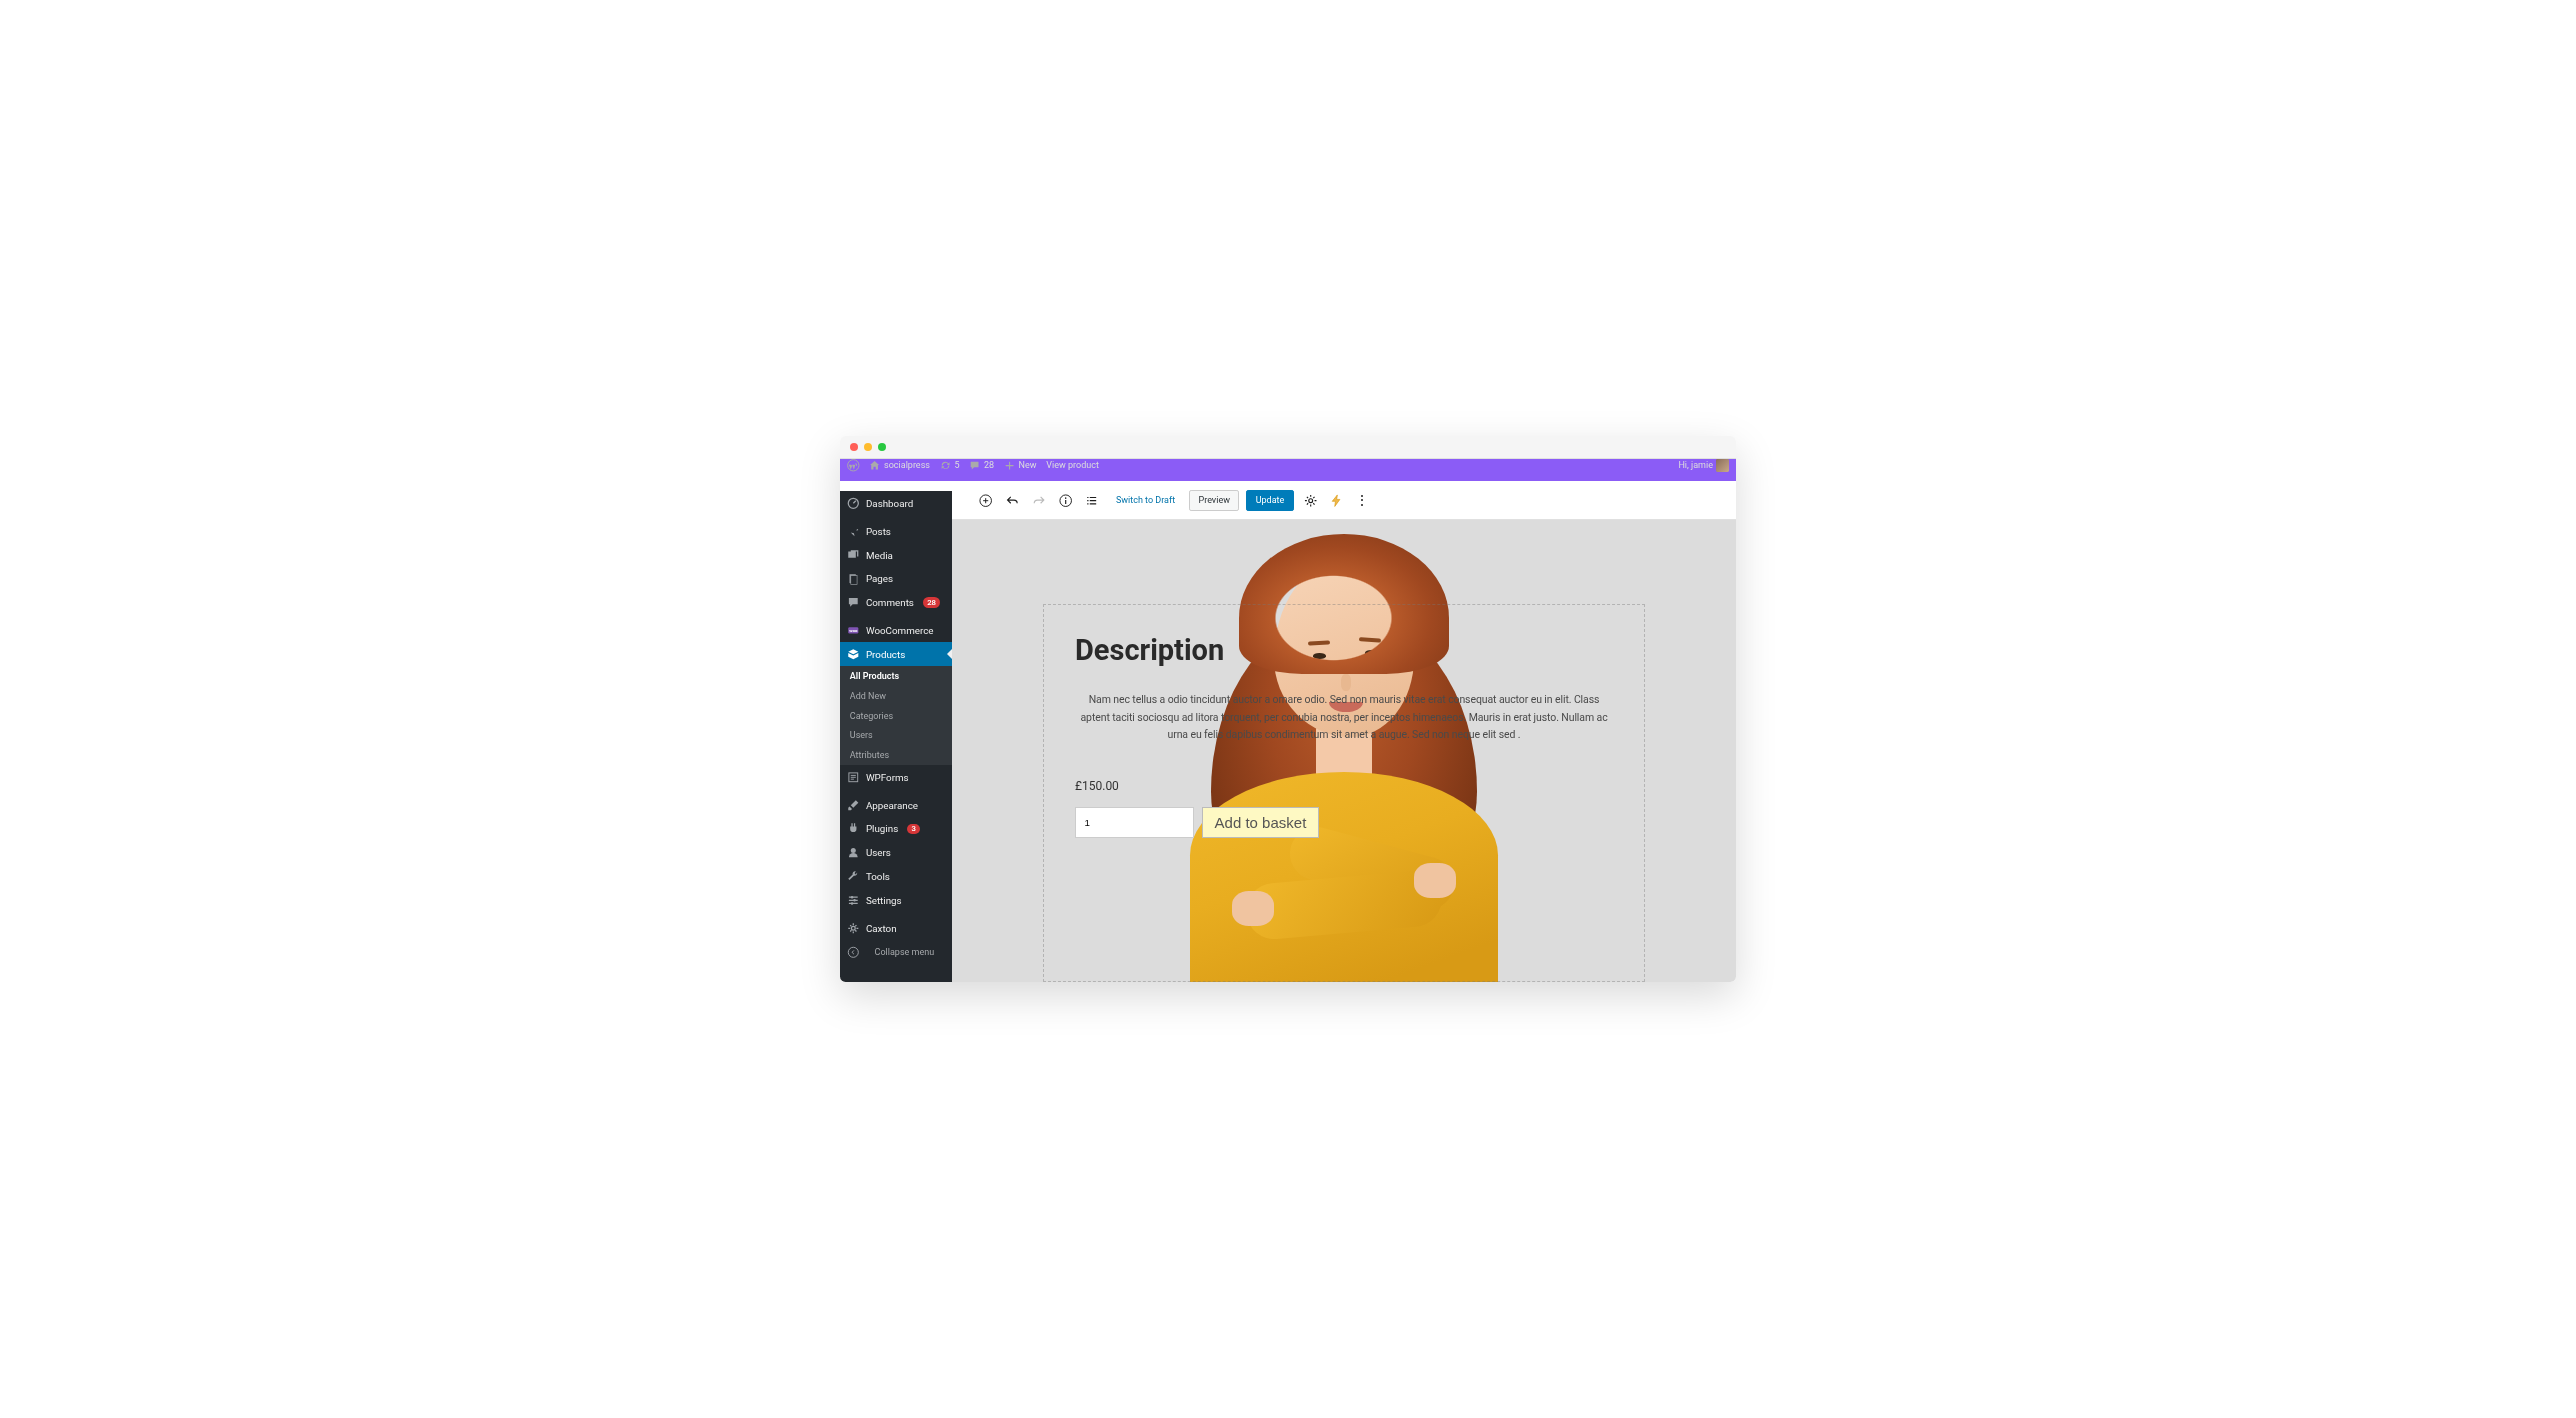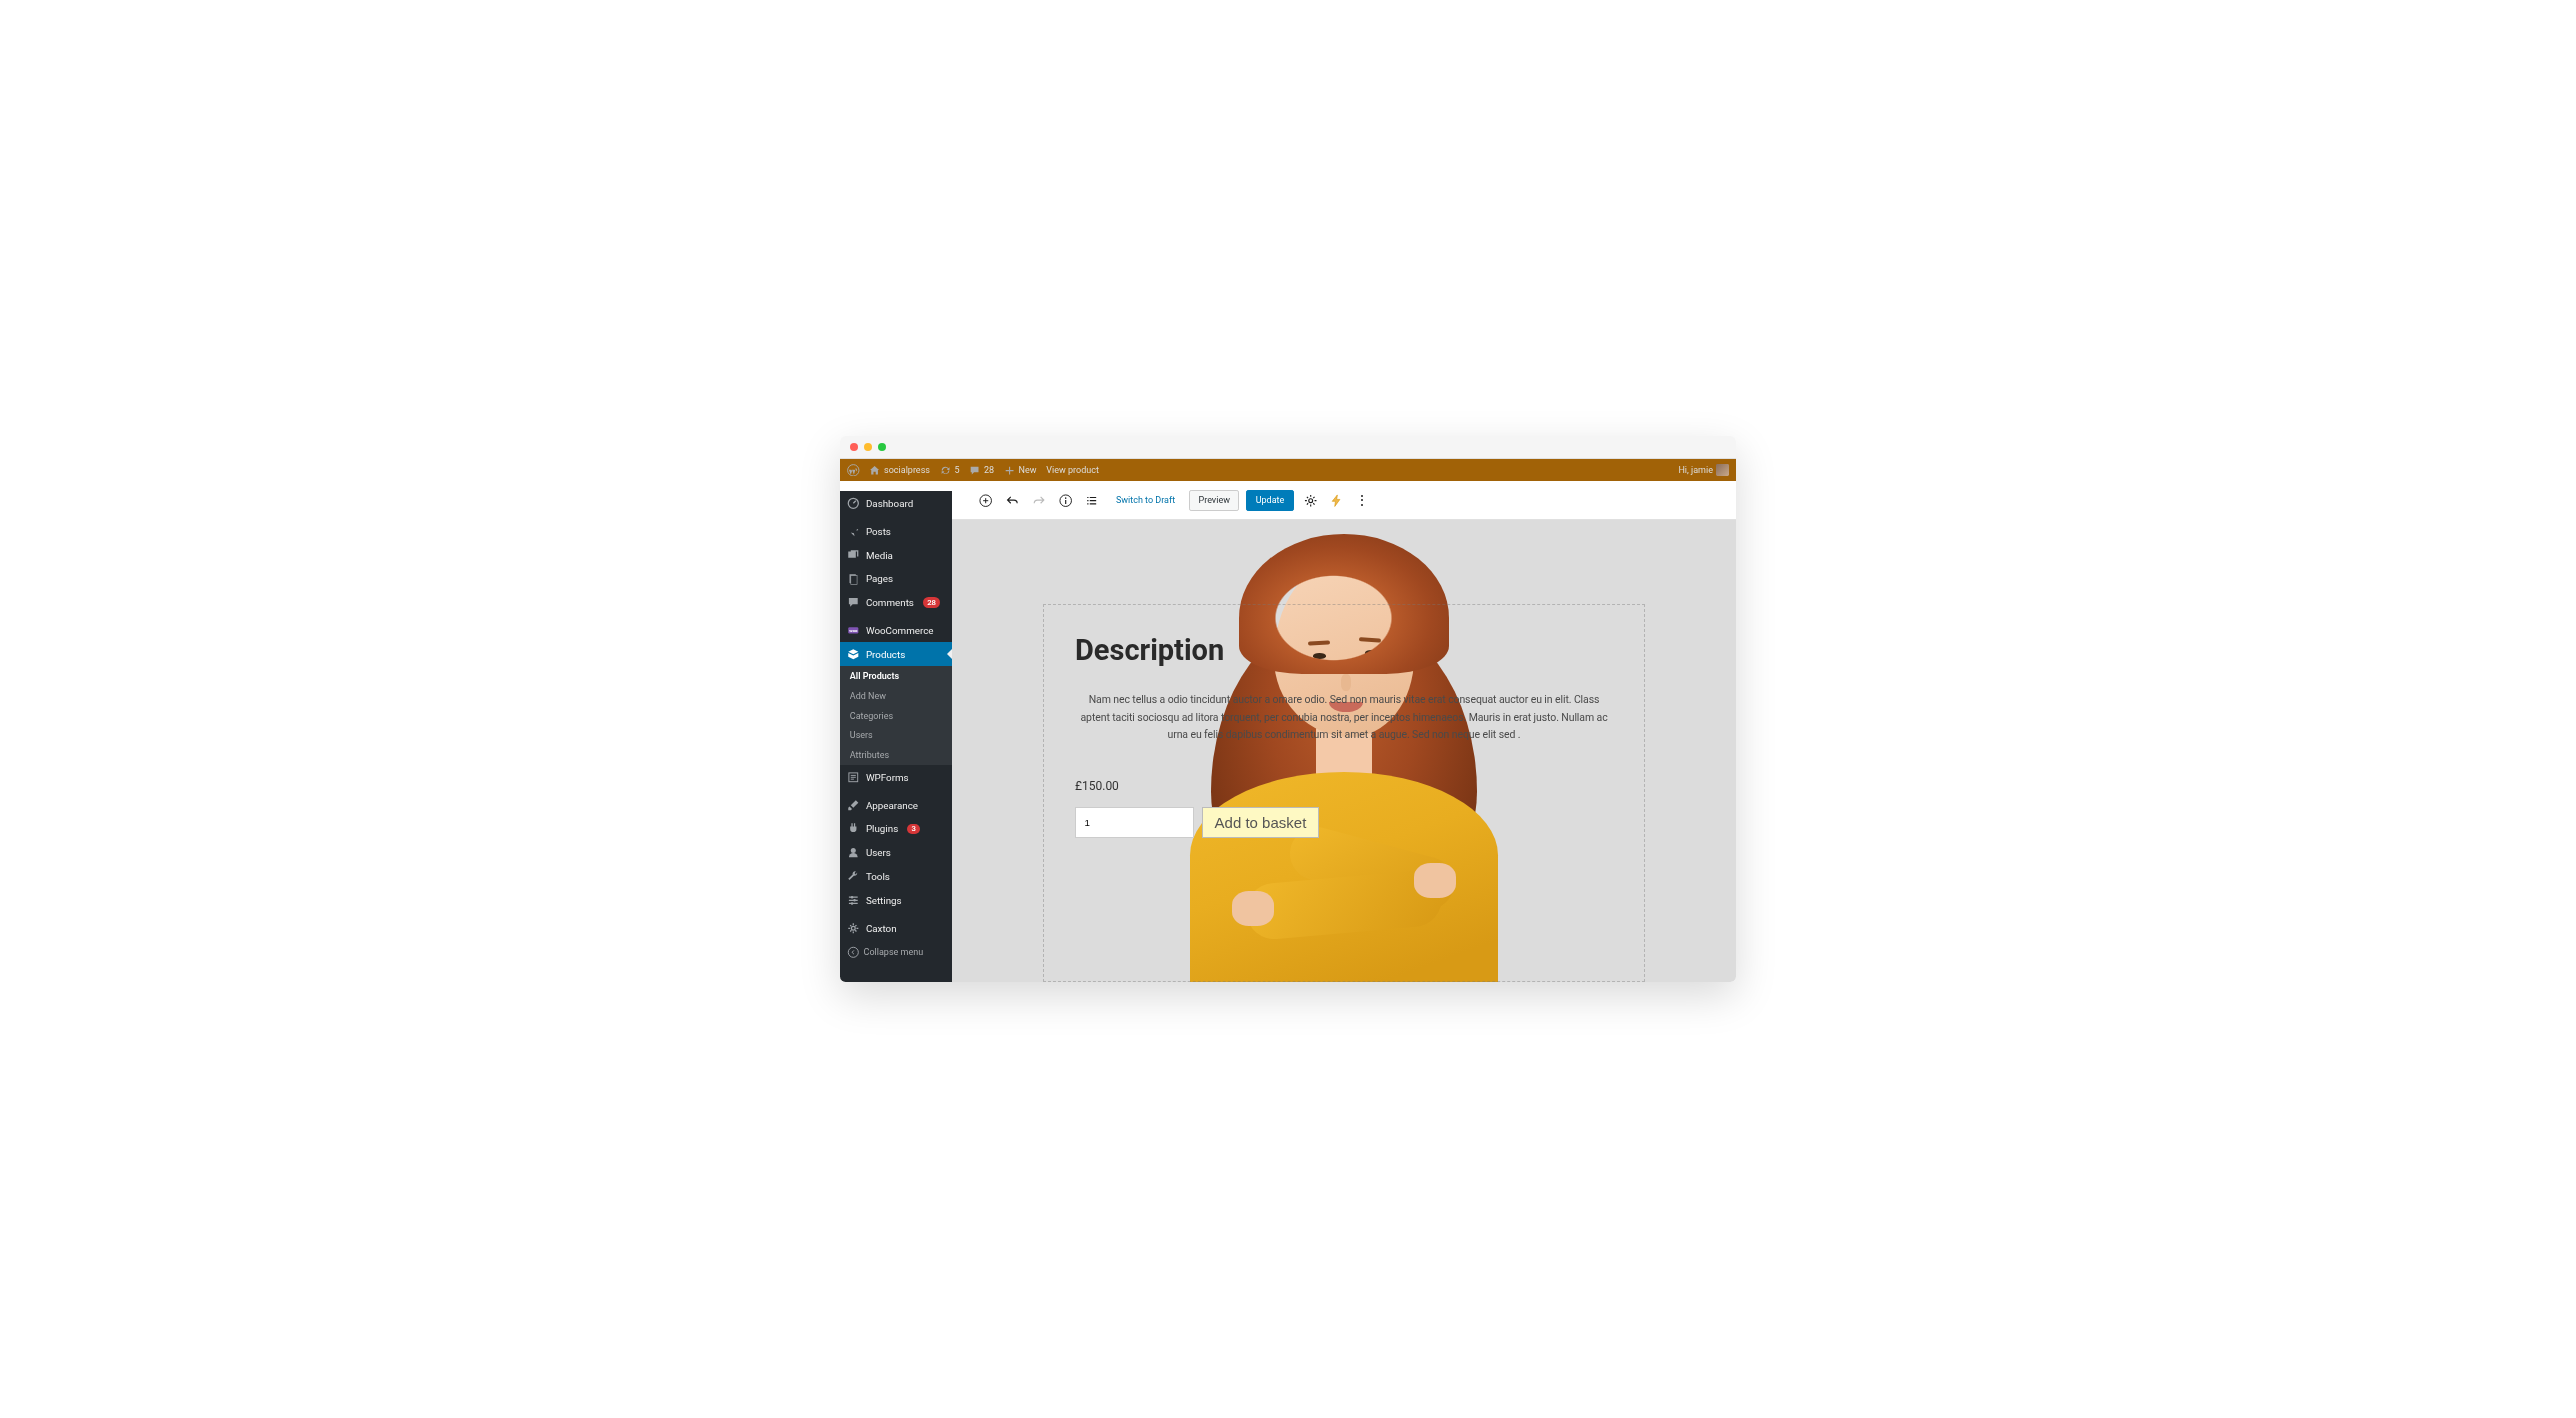--- a/index.html
+++ b/index.html
@@ -29,25 +29,25 @@
 .traffic-light {
   width: 8.4px;
   height: 8.4px;
   border-radius: 50%;
 }
 .tl-red { background: #ff5f57; }
 .tl-yellow { background: #febc2e; }
 .tl-green { background: #28c840; }
 
 .admin-bar {
-  background: #a16207;
+  background: #8b5cf6;
   color: #eee;
   height: 22.4px;
   display: flex;
-  align-items: center;
+  align-items: flex-start;
   justify-content: space-between;
   padding: 0 7px;
   font-size: 9px;
 }
 .admin-bar-left, .admin-bar-right {
   display: flex;
   align-items: center;
   gap: 9.8px;
 }
 .admin-bar-item {
@@ -120,21 +120,21 @@
   color: #a7aaad;
   cursor: pointer;
 }
 .submenu-item.current {
   color: #fff;
   font-weight: 600;
 }
 .collapse-item {
   display: flex;
   align-items: center;
-  gap: 4px;
+  gap: 15px;
   padding: 5.6px 7px;
   color: #a7aaad;
   cursor: pointer;
   font-size: 9px;
 }
 
 .editor {
   flex: 1;
   background: #fff;
   display: flex;

